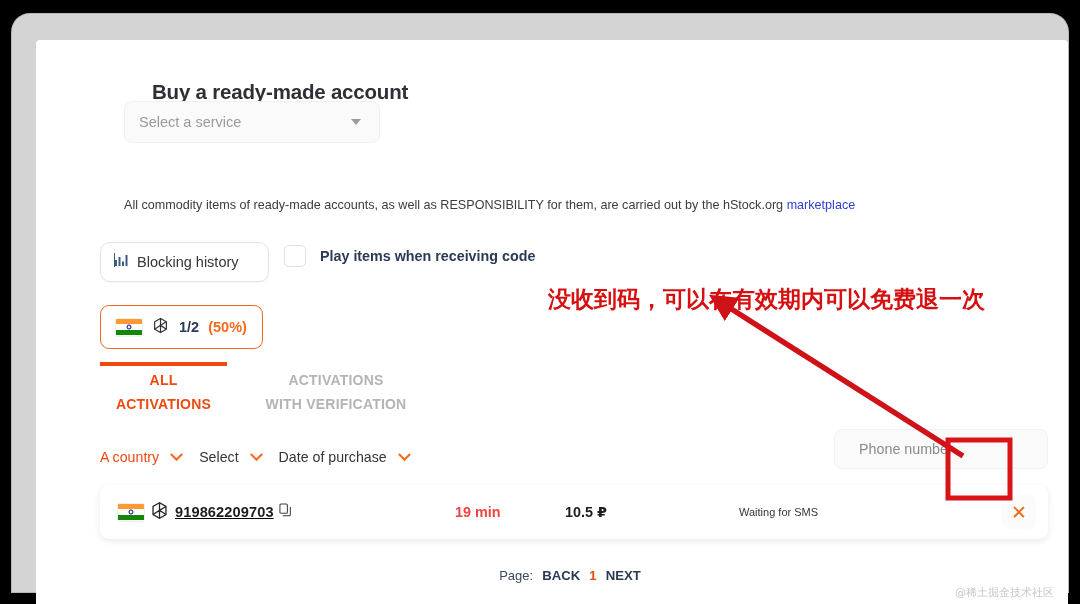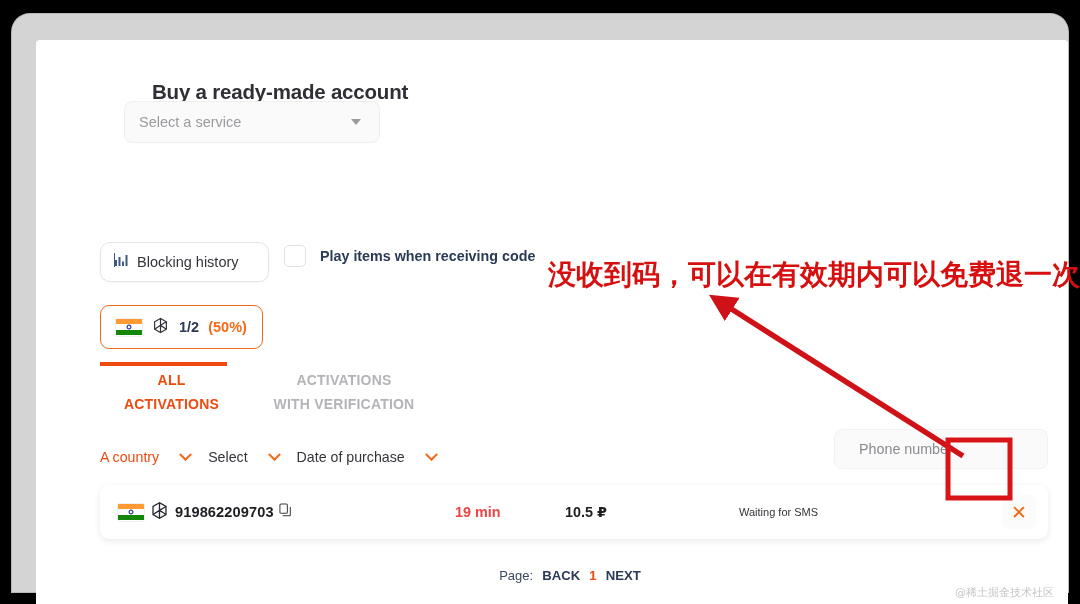--- a/index.html
+++ b/index.html
@@ -107,31 +107,31 @@
     background: #fff;
     cursor: pointer;
   }
   .count-pill .frac { font-size: 14.5px; font-weight: bold; color: #2b3a55; }
   .count-pill .pct { font-size: 14.5px; font-weight: bold; color: #f26a1b; }
 
   .tab-underline {
     position: absolute; left: 28px; top: 322px;
     width: 127px; height: 4px; background: #ee4a10;
   }
-  .tabs { position: absolute; left: 36px; top: 328px; display: flex; gap: 18px; }
+  .tabs { position: absolute; left: 28px; top: 328px; display: flex; gap: 18px; }
   .tab {
     width: 127px; text-align: center;
     font-size: 14px; font-weight: bold; line-height: 24px;
     letter-spacing: 0.2px; cursor: pointer;
   }
   .tab.active { color: #ee4a10; }
   .tab.inactive { color: #b4b4b8; width: 182px; }
 
   .filters { position: absolute; left: 28px; top: 409px; display: flex; align-items: center; gap: 18px; }
-  .filter { display: flex; align-items: center; gap: 22px; cursor: pointer; font-size: 14.2px; }
+  .filter { display: flex; align-items: center; gap: 13px; cursor: pointer; font-size: 14.2px; }
   .filter .f-country { color: #ee4a10; }
   .filter .f-dark { color: #34343b; }
   .chev {
     width: 9px; height: 9px;
     border-right: 2px solid #f26a1b;
     border-bottom: 2px solid #f26a1b;
     transform: rotate(45deg) translate(-2px,-2px);
   }
 
   .phone-search {
@@ -150,21 +150,21 @@
   .phone-search input::placeholder { color: #8a8a90; }
 
   .row-card {
     position: absolute; left: 28px; top: 445px;
     width: 948px; height: 54px;
     background: #ffffff;
     border-radius: 9px;
     box-shadow: 0 2px 7px rgba(0,0,0,0.09);
     display: flex; align-items: center;
   }
-  .cell-id { position: absolute; left: 18px; display: flex; align-items: center; gap: 5px; }
+  .cell-id { position: absolute; left: 18px; display: flex; align-items: center; gap: 5px; text-decoration: underline; }
   .cell-id .num { font-size: 14.6px; font-weight: bold; color: #1d1d22; letter-spacing: 0.1px; }
   .cell-time { position: absolute; left: 355px; font-size: 14.4px; font-weight: bold; color: #ef4444; }
   .cell-price { position: absolute; left: 465px; font-size: 14.4px; font-weight: bold; color: #1d1d22; }
   .cell-status { position: absolute; left: 639px; font-size: 11px; color: #34343b; }
   .cancel-btn {
     position: absolute; right: 12px;
     width: 34px; height: 34px;
     background: #fbfbfb; border-radius: 7px;
     display: flex; align-items: center; justify-content: center;
     color: #ee6a10; font-size: 19px; cursor: pointer;
@@ -173,22 +173,22 @@
   .pager {
     position: absolute; left: 0; right: 0; top: 528px;
     display: flex; justify-content: center; align-items: flex-start; gap: 9px;
   }
   .pager .lbl { font-size: 13px; color: #3b4a60; }
   .pager .lnk { font-size: 13.2px; font-weight: bold; color: #2b3a55; cursor: pointer; }
   .pager .cur { font-size: 13.2px; font-weight: bold; color: #ee4a10; cursor: pointer; }
 
   
   .annot-text {
-    position: absolute; left: 548px; top: 256px;
-    font-size: 28px; font-weight: bold; color: #d61010;
+    position: absolute; left: 548px; top: 284px;
+    font-size: 23px; font-weight: bold; color: #d61010;
     font-family: "DejaVu Sans", sans-serif; white-space: nowrap;
   }
   .annot-svg { position: absolute; left: 0; top: 0; width: 1080px; height: 604px; pointer-events: none; }
 
   .watermark {
     position: absolute; right: 14px; bottom: 6px;
     font-size: 11px; color: #c7c7c7;
     font-family: "DejaVu Sans", sans-serif;
   }
 
@@ -209,20 +209,23 @@
       <div class="card">
         <div class="content">
 
           <div class="page-title">Buy a ready-made account</div>
 
           <div class="service-select">
             <span class="ph">Select a service</span>
             <span class="caret-gray"></span>
           </div>
 
+          <div class="notice">
+            <span>All commodity items of ready-made accounts, as well as RESPONSIBILITY for them, are carried out by the hStock.org </span><a href="#">marketplace</a>
+          </div>
 
           <div class="blocking-btn">
             <span>
               <svg width="16" height="16" viewBox="0 0 16 16">
                 <rect x="2" y="8" width="2" height="6" fill="#3c5a80"></rect>
                 <rect x="5.5" y="5" width="2" height="9" fill="#3c5a80"></rect>
                 <rect x="9" y="9.5" width="2" height="4.5" fill="#3c5a80"></rect>
                 <rect x="12.5" y="3" width="2" height="11" fill="#3c5a80"></rect>
                 <rect x="1" y="1" width="1" height="14" fill="#3c5a80"></rect>
               </svg>

